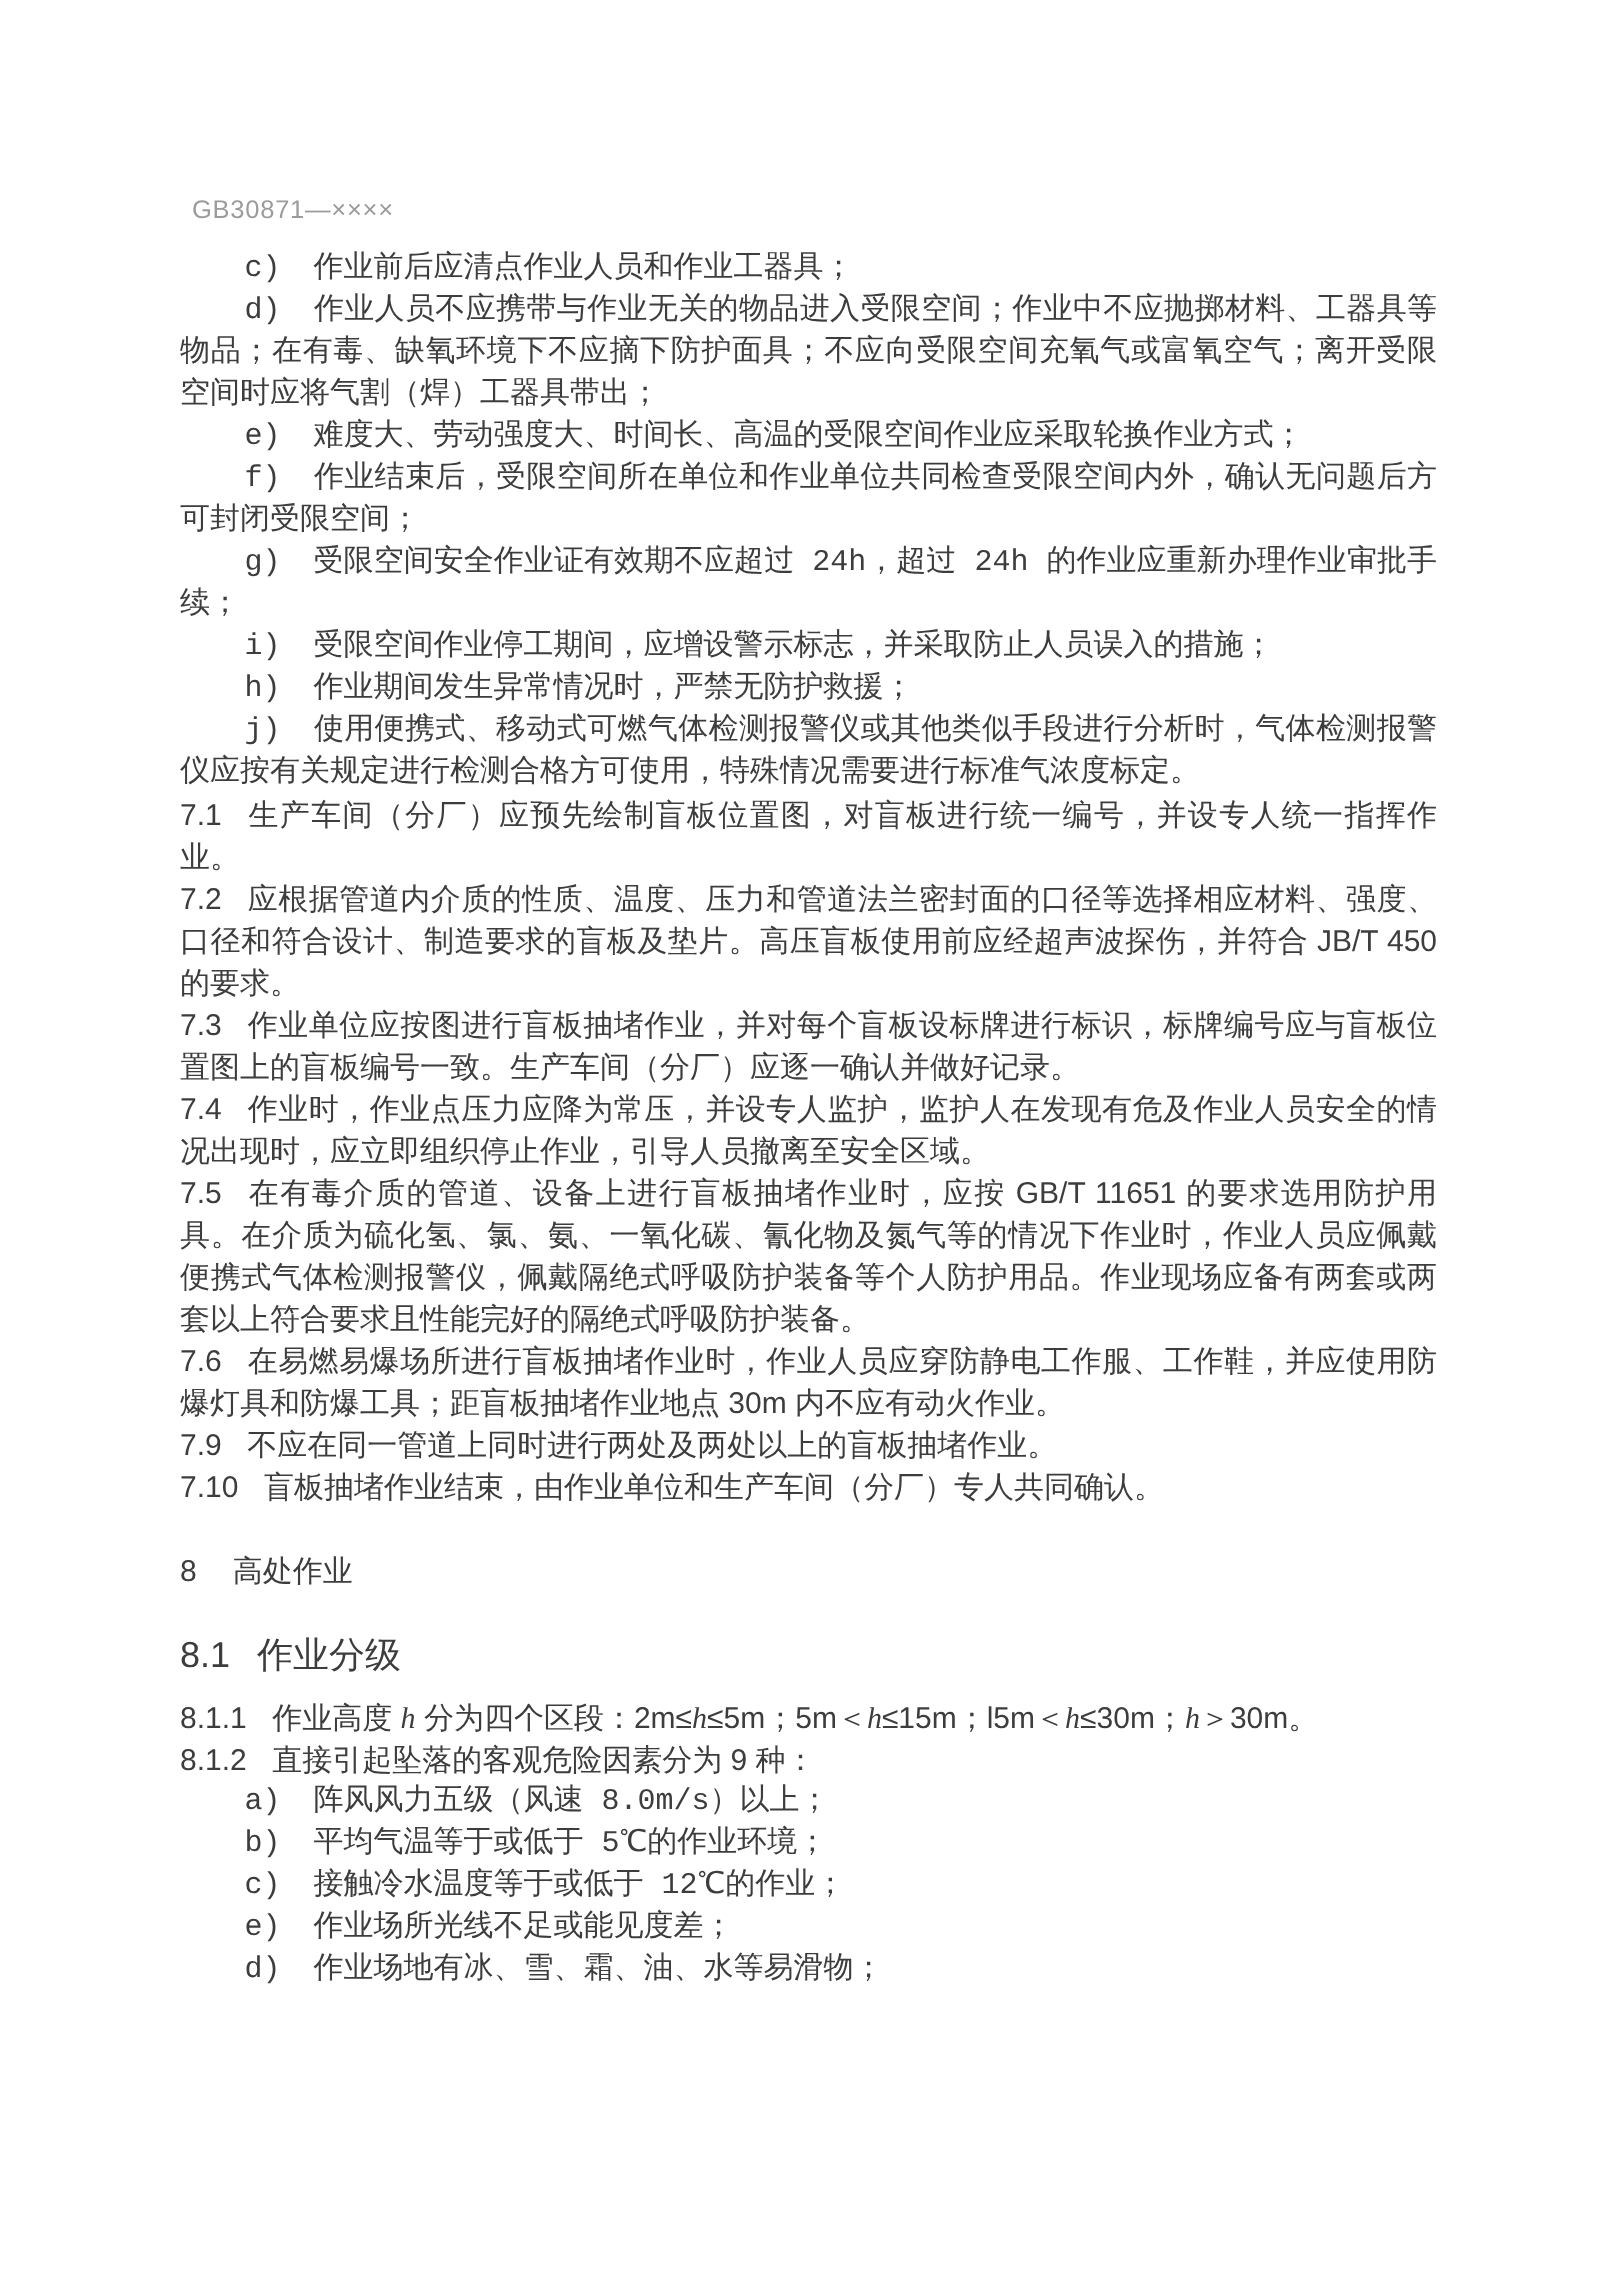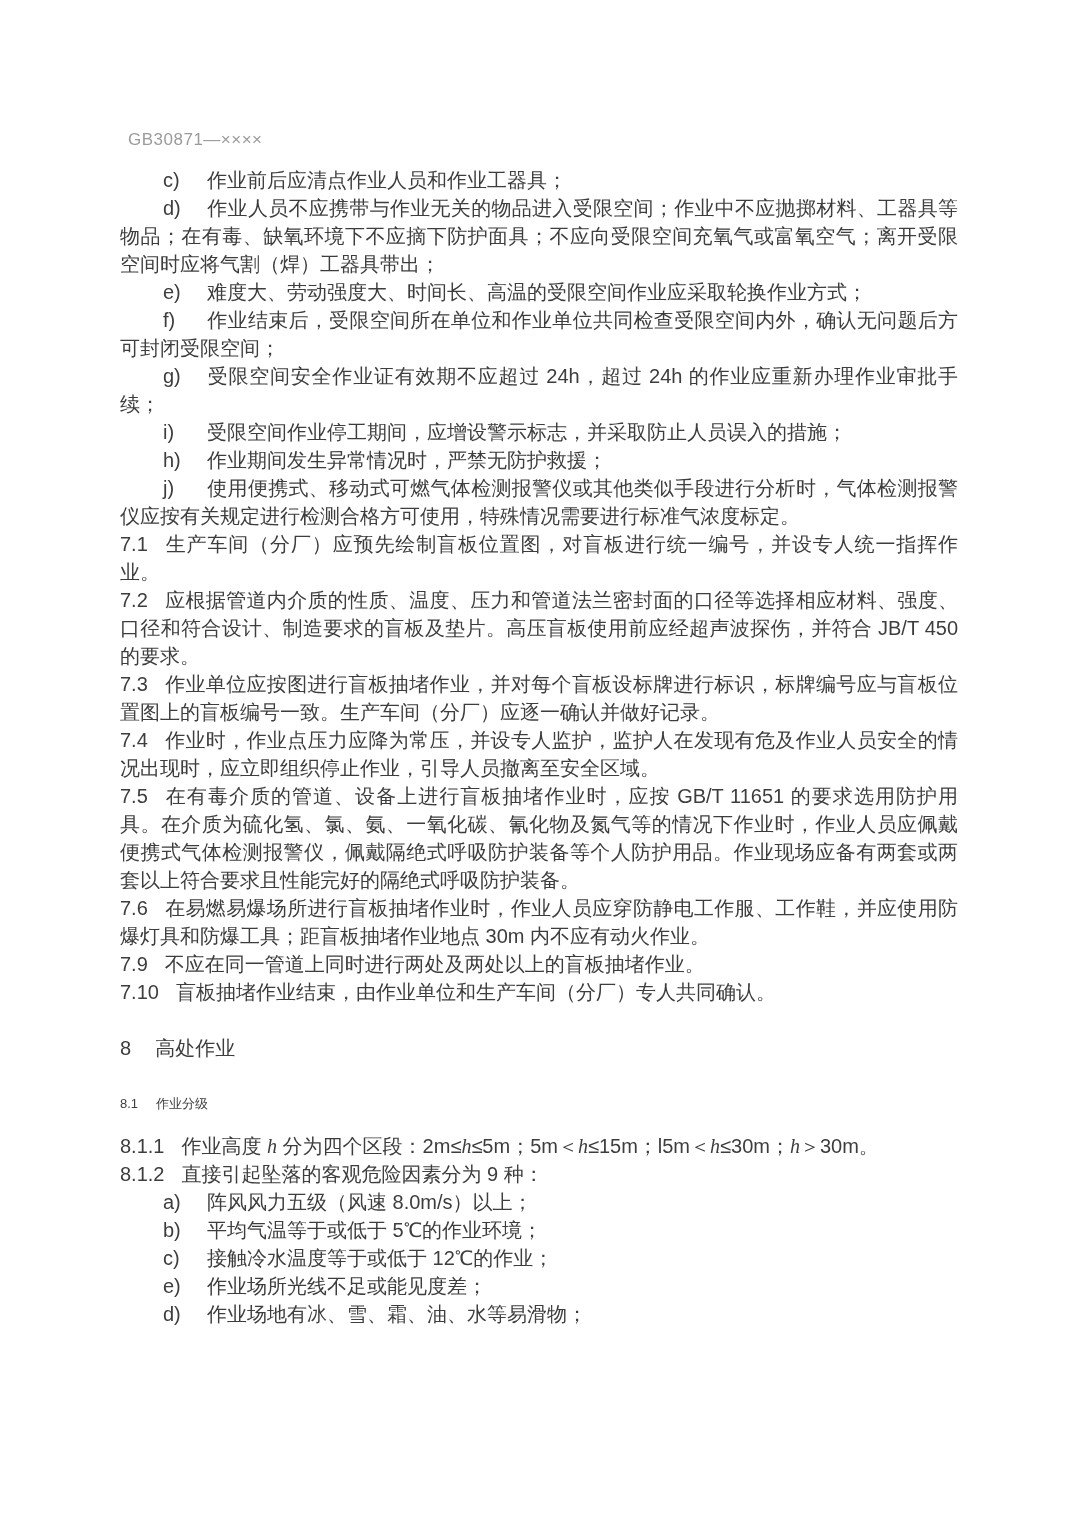--- a/index.html
+++ b/index.html
@@ -27,41 +27,42 @@
     line-height: 28px;
     letter-spacing: 0.5px;
     margin: 0 0 12px 8px;
   }
   p {
     margin: 0;
     text-align: justify;
   }
   .li {
     text-indent: 43px;
+    font-family: Liberation Mono, monospace;
   }
   .li-label {
     display: inline-block;
     text-indent: 0;
     min-width: 22px;
     margin-right: 22px;
   }
   .clause .cnum {
     margin-right: 17px;
   }
   .sec-h {
     font-size: 20px;
     font-weight: 400;
     line-height: 28px;
     margin: 28px 0;
   }
   .sec-h .num {
     margin-right: 24px;
   }
   .sub-h {
-    font-size: 13px;
+    font-size: 24px;
     font-weight: 400;
     line-height: 28px;
     margin: 28px 0 14px;
   }
   .sub-h .num {
     margin-right: 18px;
   }
   .clause i {
     font-family: "Liberation Serif", serif;
     font-style: italic;

